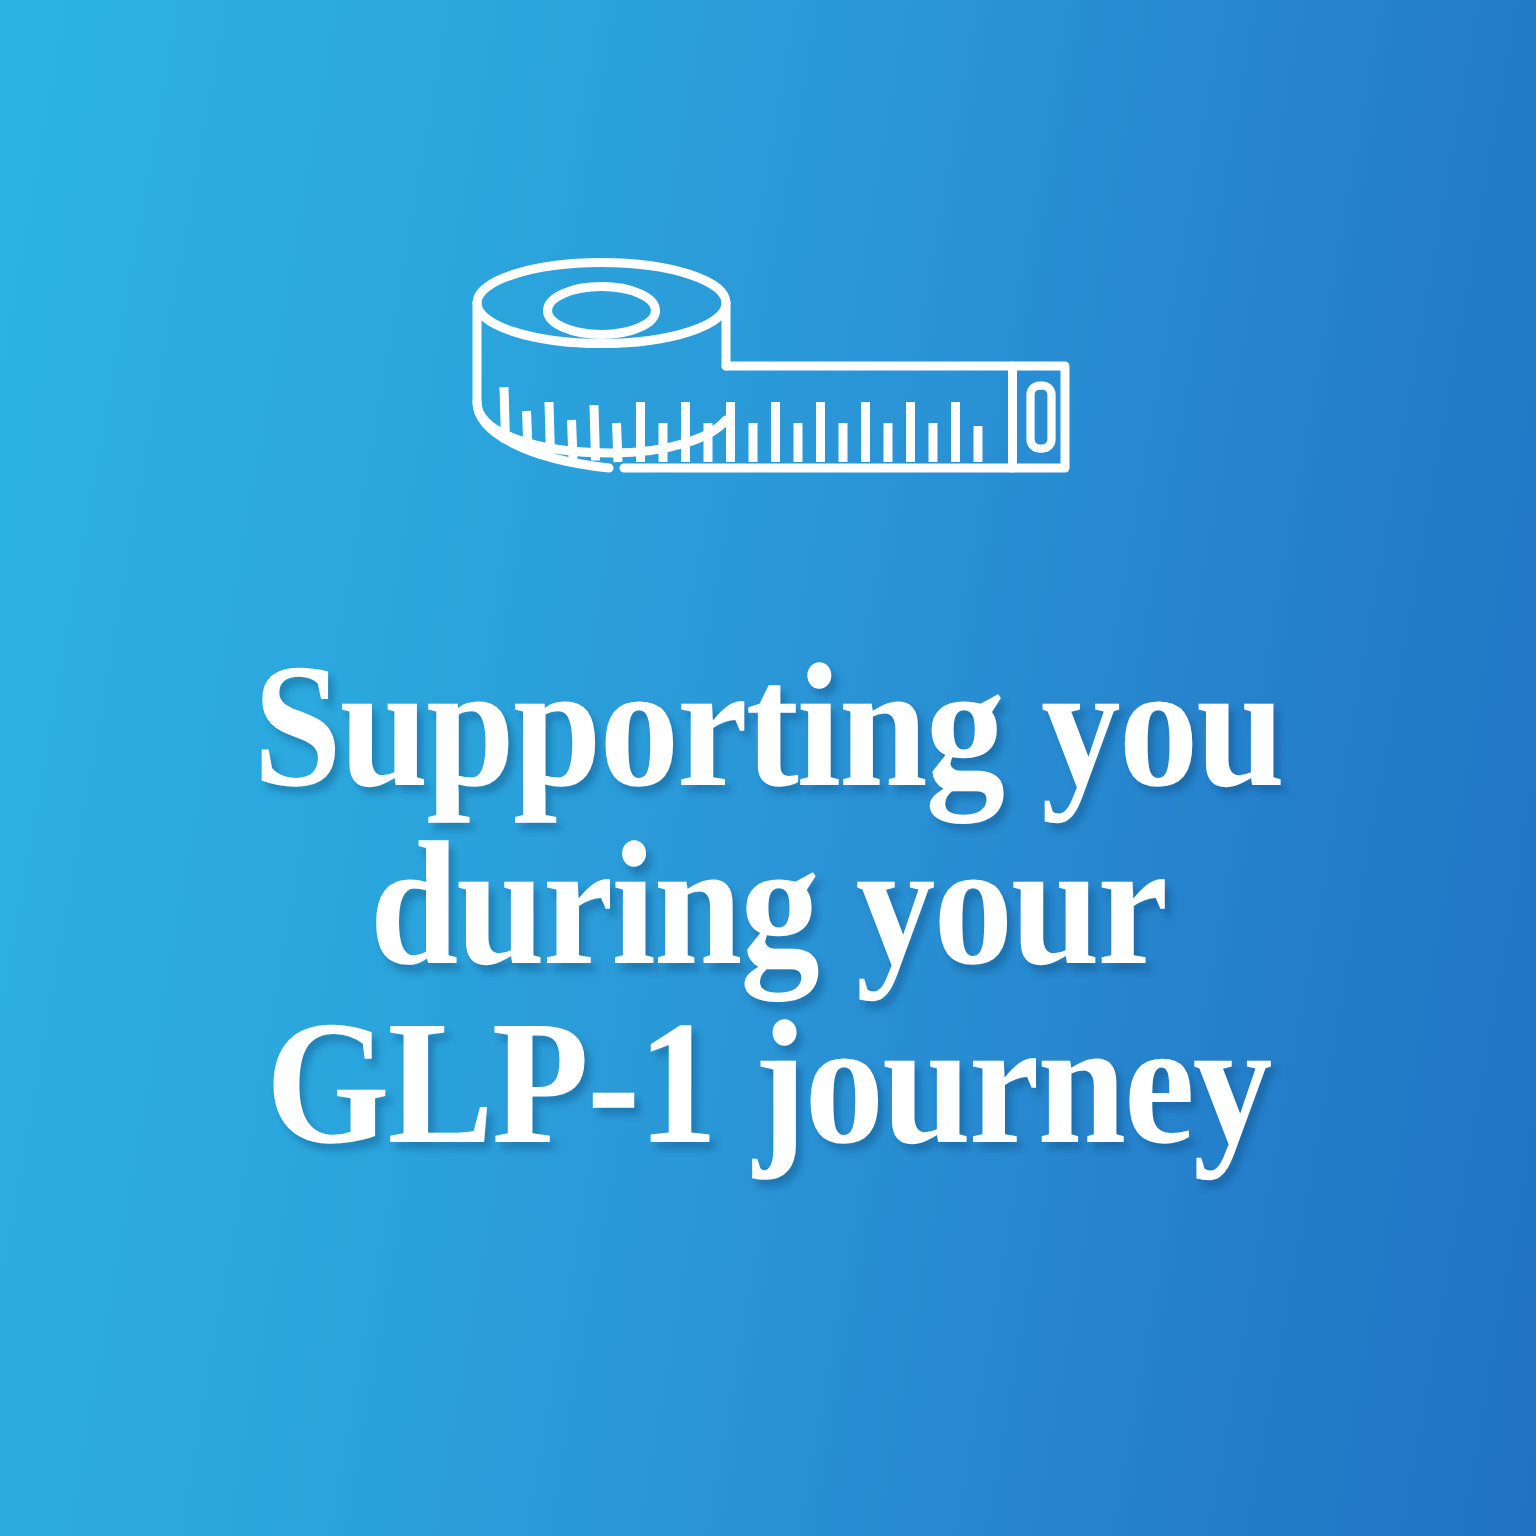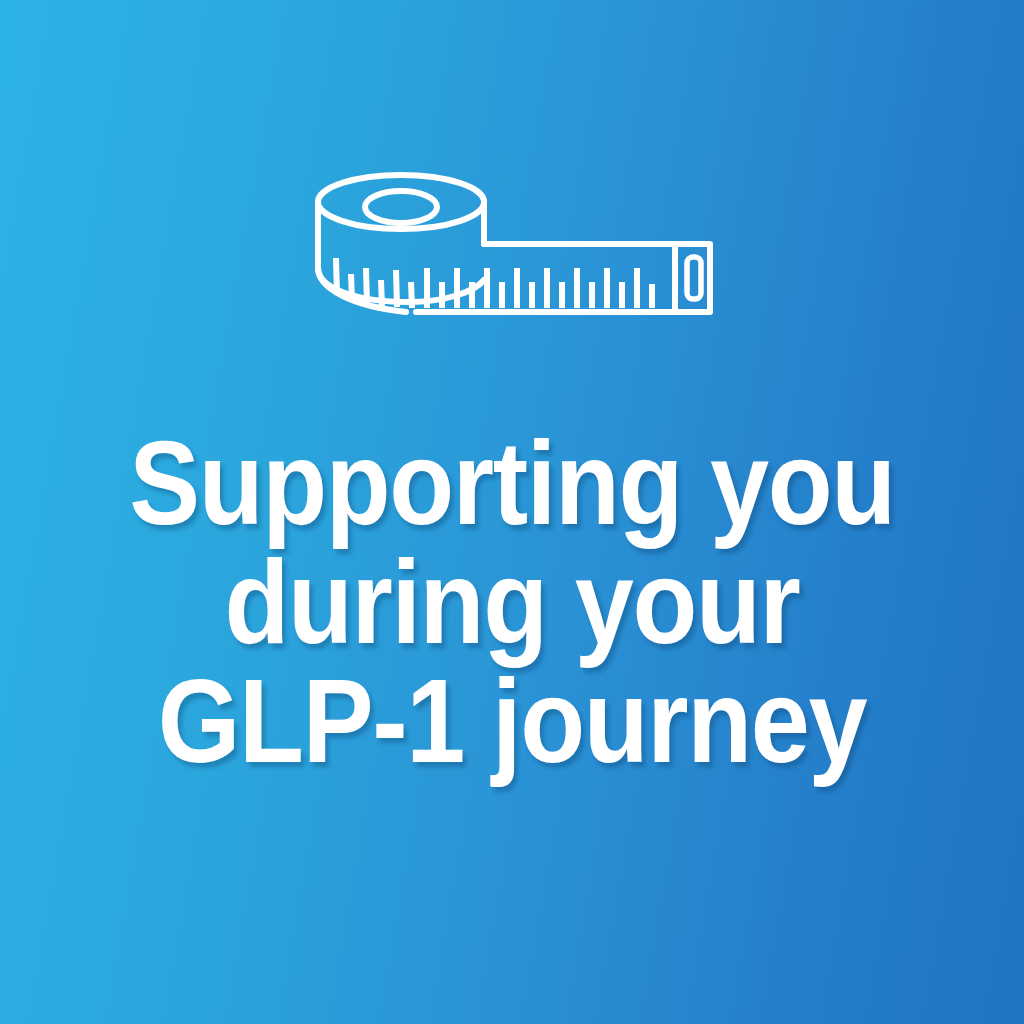--- a/index.html
+++ b/index.html
@@ -6,21 +6,21 @@
   html, body {
     margin: 0;
     padding: 0;
     background: #111;
   }
   #canvas {
     position: relative;
     width: 1024px;
     height: 1024px;
     overflow: hidden;
-    font-family: Liberation Sans, sans-serif;
+    font-family: Liberation Serif, serif;
     
     background: linear-gradient(100deg, #2cb3e6 0%, #2ba6dd 28%, #2a95d6 52%, #2580cb 78%, #2073c3 100%);
   }
 
   
   #tape-icon {
     position: absolute;
     left: 296px;
     top: 170px;
     width: 436px;

